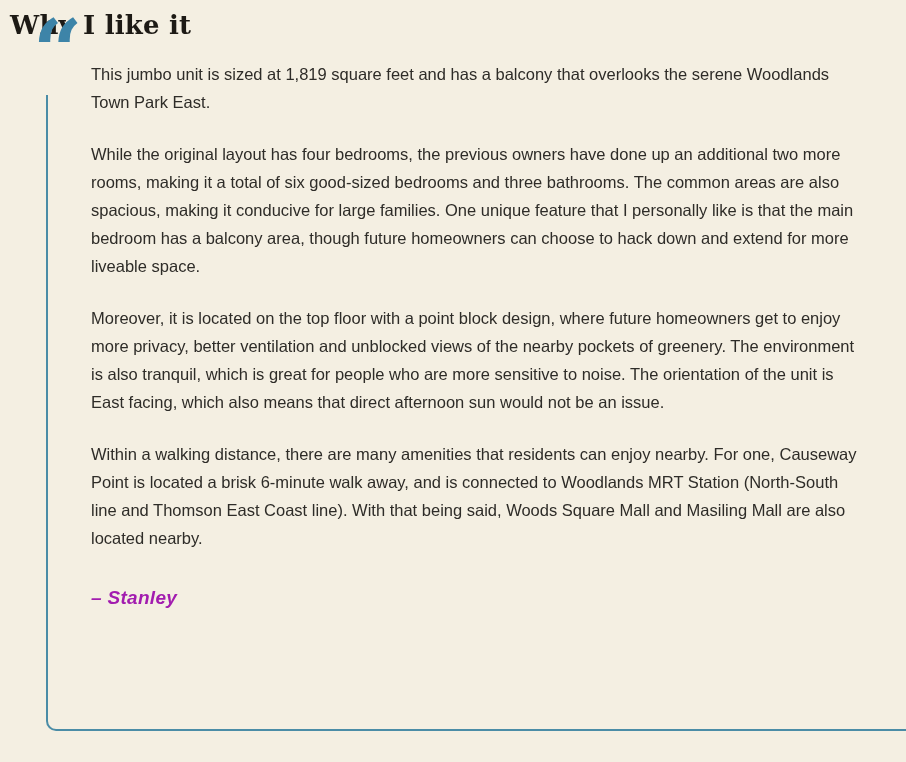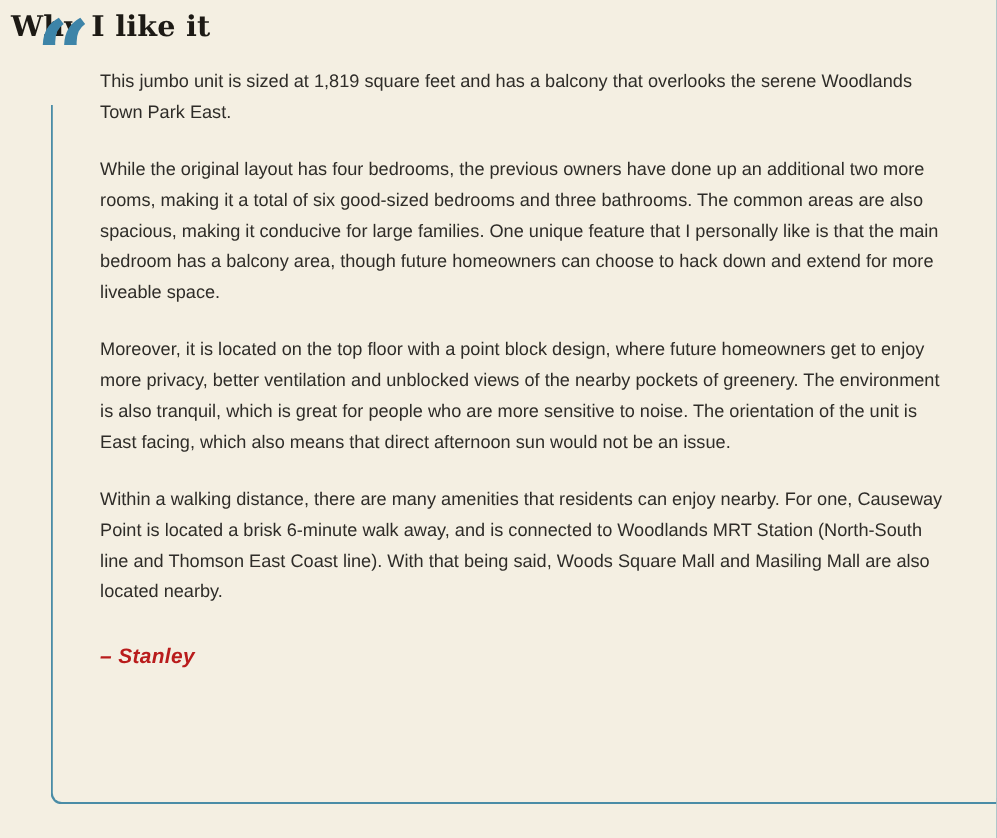--- a/index.html
+++ b/index.html
@@ -57,21 +57,21 @@
     line-height: 28px;
   }
   .quote-body p {
     margin: 0 0 24px 0;
   }
   .quote-signature {
     margin-top: 32px;
     font-size: 19px;
     font-style: italic;
     font-weight: 600;
-    color: #b91c1c;
+    color: #a21caf;
     letter-spacing: 0.3px;
   }
 </style>
 </head>
 <body>
 
 <h1 class="page-title">Why I like it</h1>
 
 <span class="quote-mark">“</span>
 

